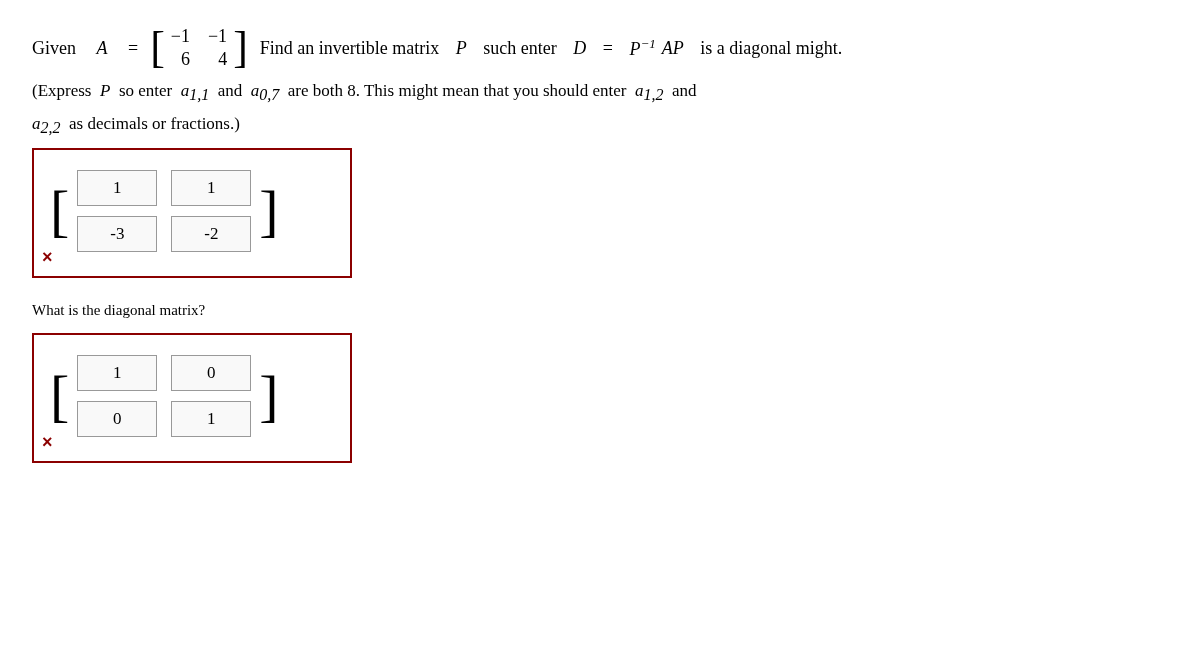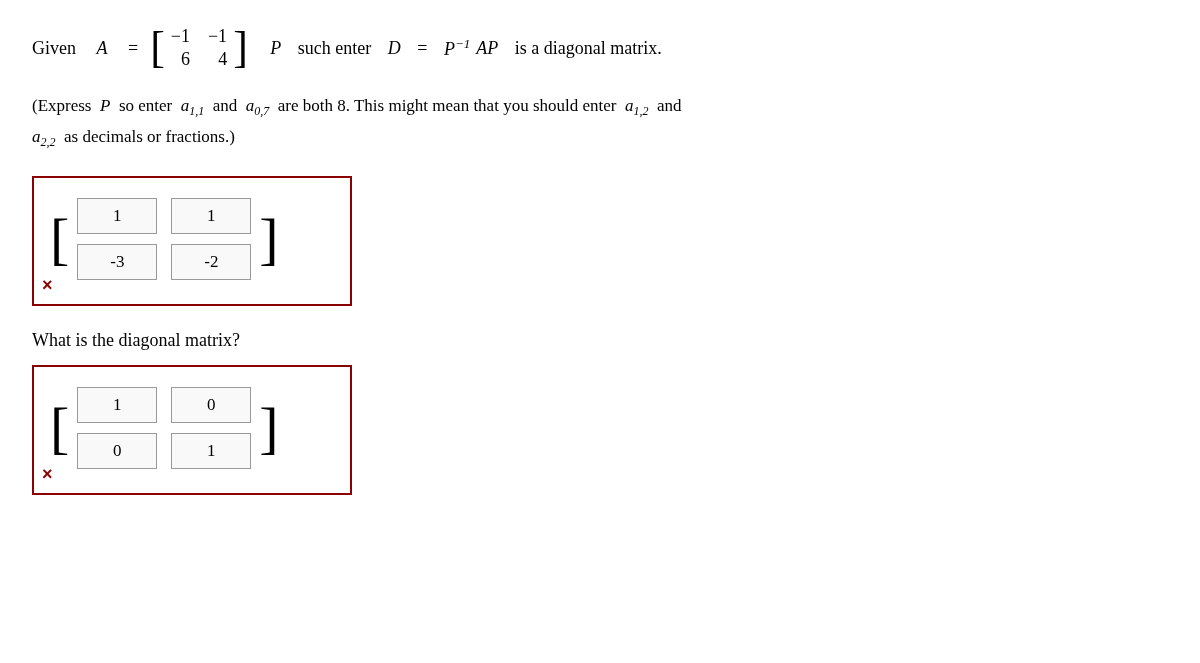--- a/index.html
+++ b/index.html
@@ -56,27 +56,27 @@
     }
 
     .instructions-line {
       font-size: 17px;
       margin-bottom: 4px;
       line-height: 1.5;
     }
 
     .instructions-line2 {
       font-size: 17px;
-      margin-bottom: 24px;
+      margin-bottom: 7px;
       line-height: 1.5;
     }
 
     
     sub {
-      font-size: 12px;
+      font-size: 16px;
     }
 
     
     .answer-box {
       border: 2px solid #8b0000;
       padding: 16px 24px 20px 16px;
       margin-bottom: 24px;
       display: inline-block;
       min-width: 320px;
       position: relative;
@@ -121,34 +121,34 @@
       color: #8b0000;
       font-size: 18px;
       font-weight: bold;
       cursor: pointer;
       background: none;
       border: none;
       padding: 0;
     }
 
     .section-question {
-      font-size: 18px;
+      font-size: 15px;
       margin-bottom: 14px;
     }
 
     
     .var {
       font-style: italic;
     }
 
     .header-row {
       display: flex;
       align-items: center;
       gap: 12px;
-      margin-bottom: 21px;
+      margin-bottom: 6px;
       flex-wrap: wrap;
     }
 
     .superscript-minus1 {
       font-size: 13px;
       vertical-align: super;
     }
   </style>
 </head>
 <body>
@@ -168,26 +168,27 @@
     <div class="matrix-entries">
       <span class="matrix-entry">−1</span>
       <span class="matrix-entry">−1</span>
       <span class="matrix-entry">6</span>
       <span class="matrix-entry">4</span>
     </div>
     <span class="bracket-right">]</span>
   </div>
 
   <span class="find-text">
+    <span>Find an invertible matrix</span>
     &nbsp;<span class="var">P</span>
     &nbsp;<span>such enter</span>
     &nbsp;<span class="var">D</span>
     &nbsp;<span>=</span>
     &nbsp;<span class="var"><span>P</span><span class="superscript-minus1">−1</span></span><span class="var">AP</span>
-    &nbsp;<span>is a diagonal matrix.</span>
+    &nbsp;<span>is a diagonal might.</span>
   </span>
 </div>
 
 
 <div class="instructions-line">
   <span>(Express</span>
   &nbsp;<span class="var">P</span>
   &nbsp;<span>so enter</span>
   &nbsp;<span class="var"><span>a</span><sub>1,1</sub></span>
   &nbsp;<span>and</span>

